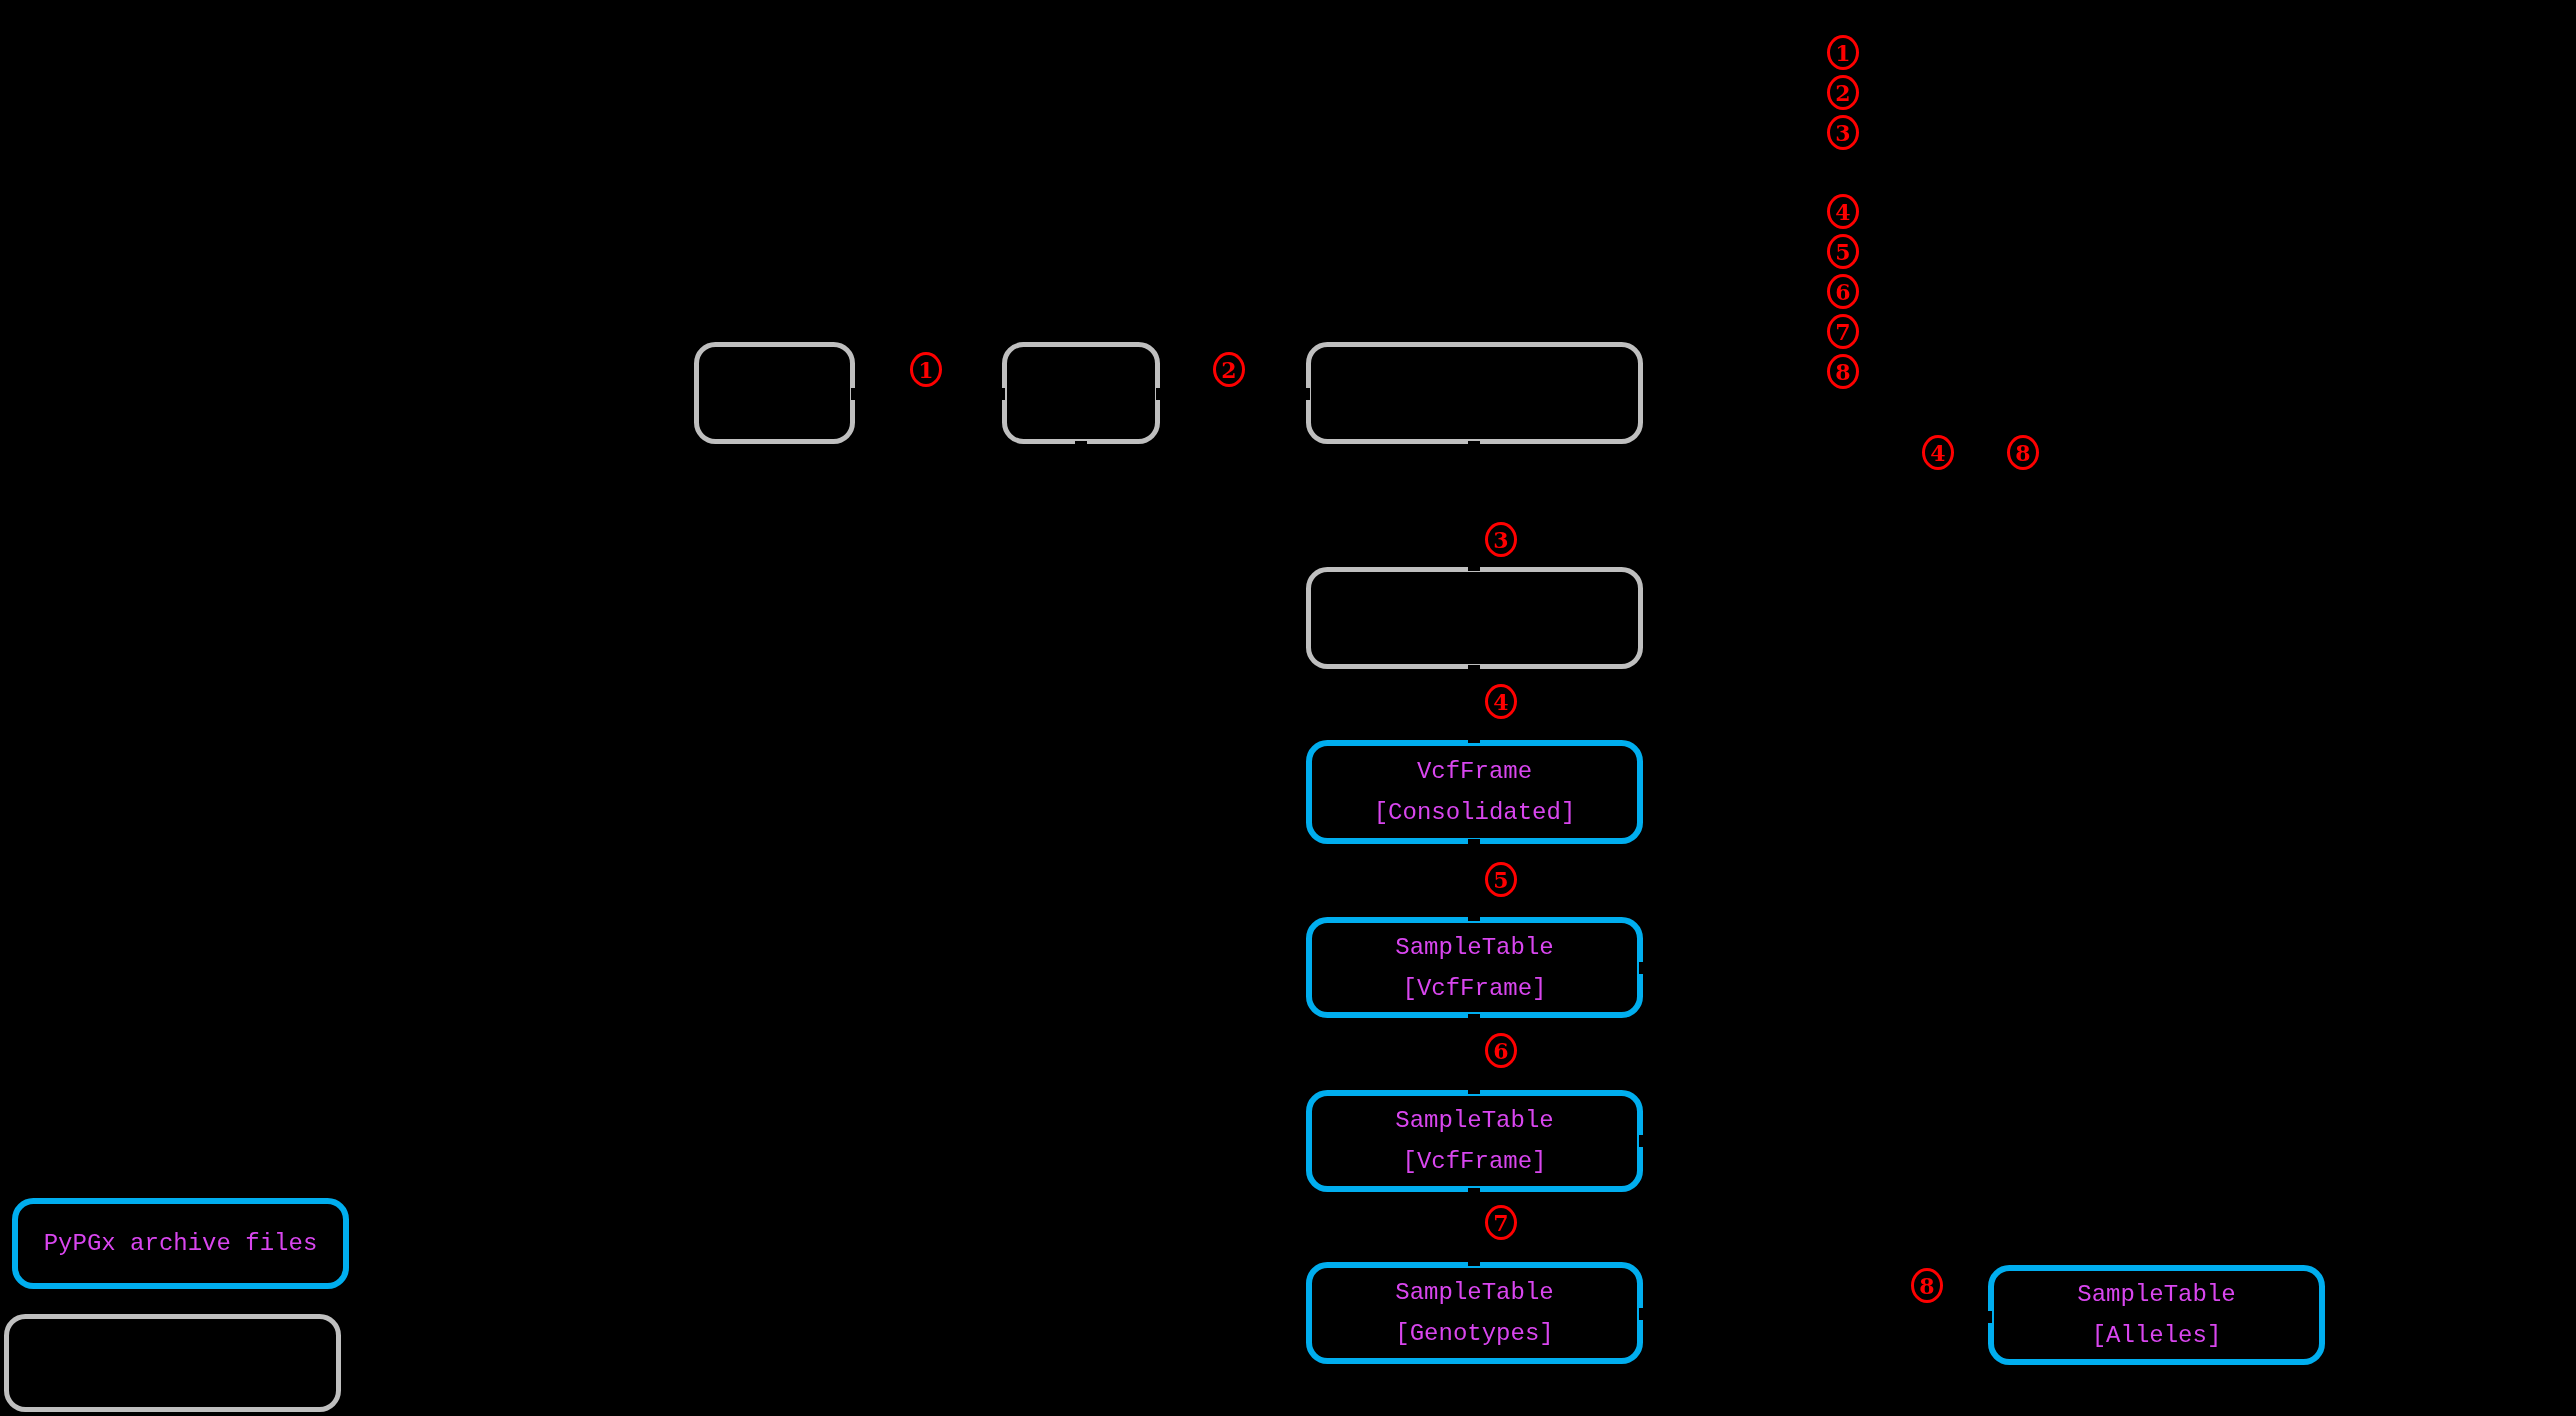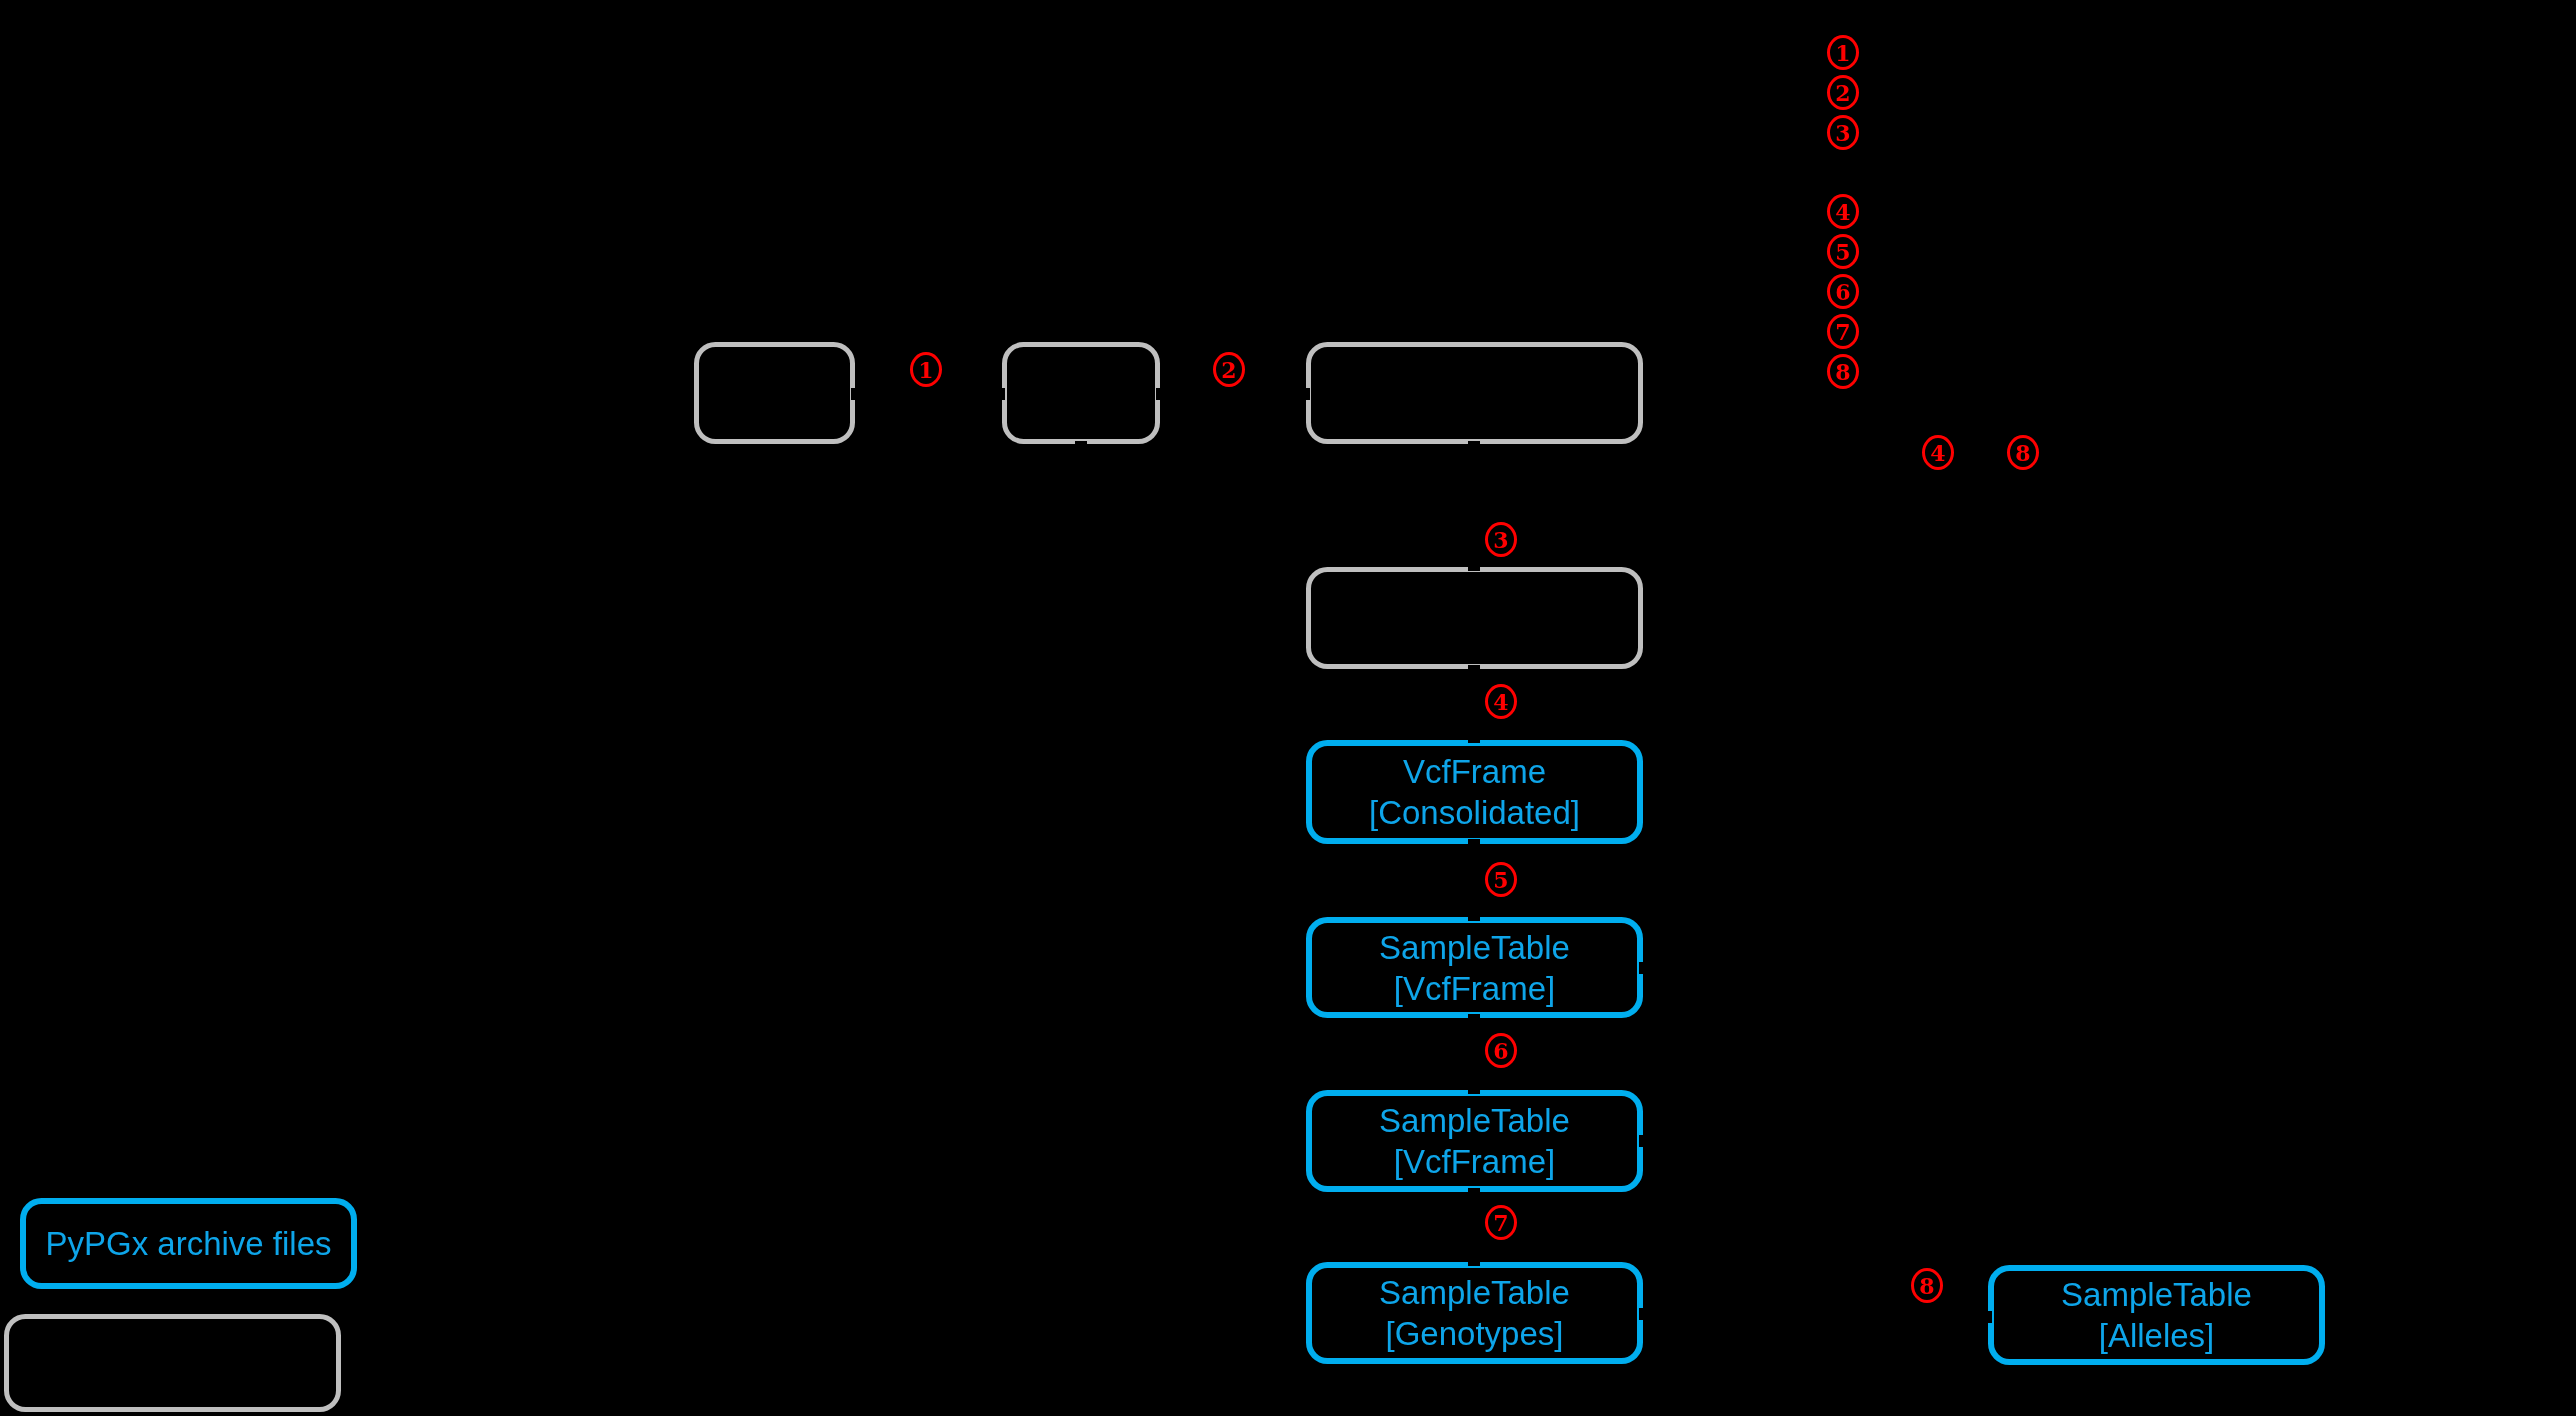--- a/index.html
+++ b/index.html
@@ -18,24 +18,25 @@
     display: flex;
     flex-direction: column;
     align-items: center;
     justify-content: center;
     text-align: center;
     background: transparent;
   }
   .box.gray { border: 5.4px solid #BFBFBF; }
   .box.blue {
     border: 6px solid #00AEEF;
-    color: #0ea5e9;
-    font-size: 33px;
+    color: #d946ef;
+    font-size: 24px;
     line-height: 41px;
     letter-spacing: 0px;
+    font-family: Liberation Mono, monospace;
   }
   .box.blue .lbl { white-space: nowrap; }
   .step {
     position: absolute;
     box-sizing: border-box;
     width: 32px;
     height: 35px;
     border: 3px solid #FF0000;
     border-radius: 50%;
     color: #FF0000;
@@ -76,21 +77,21 @@
   </div>
   <div class="box blue" style="left:1306px;top:1262px;width:337px;height:102px;">
     <span class="lbl">SampleTable</span>
     <span class="lbl">[Genotypes]</span>
   </div>
   <div class="box blue" style="left:1988px;top:1265px;width:337px;height:100px;">
     <span class="lbl">SampleTable</span>
     <span class="lbl">[Alleles]</span>
   </div>
 
-  <div class="box blue" style="left:20px;top:1198px;width:337px;height:91px;">
+  <div class="box blue" style="left:12px;top:1198px;width:337px;height:91px;">
     <span class="lbl">PyPGx archive files</span>
   </div>
   <div class="box gray" style="left:3.6px;top:1314px;width:337px;height:98px;"></div>
 
   <div class="step" style="left:1827px;top:35px;">
       <span>1</span>
     </div>
   <div class="step" style="left:1827px;top:75px;">
       <span>2</span>
     </div>

